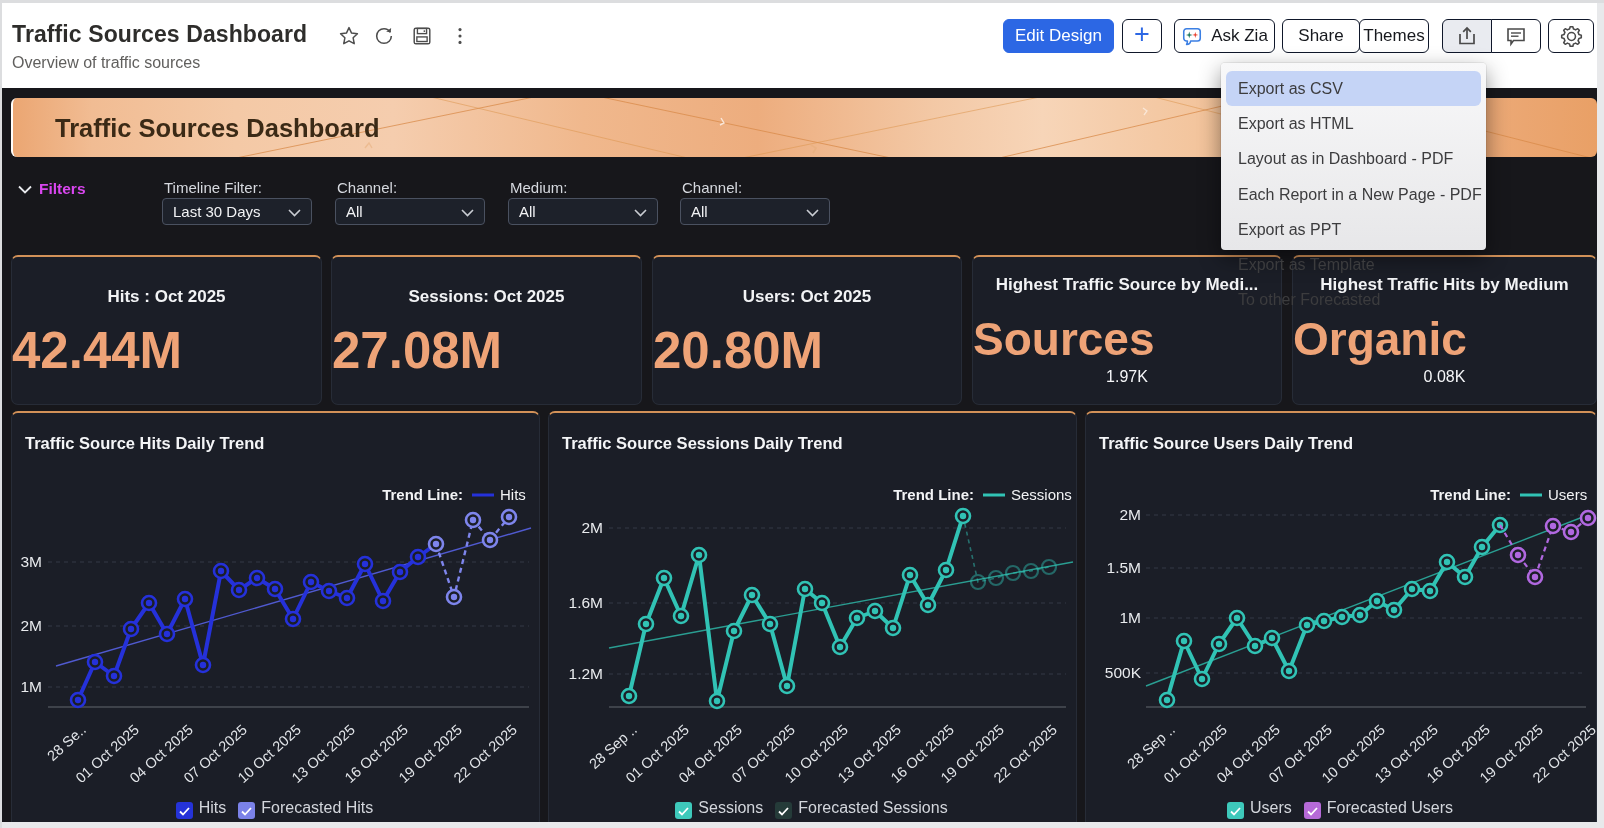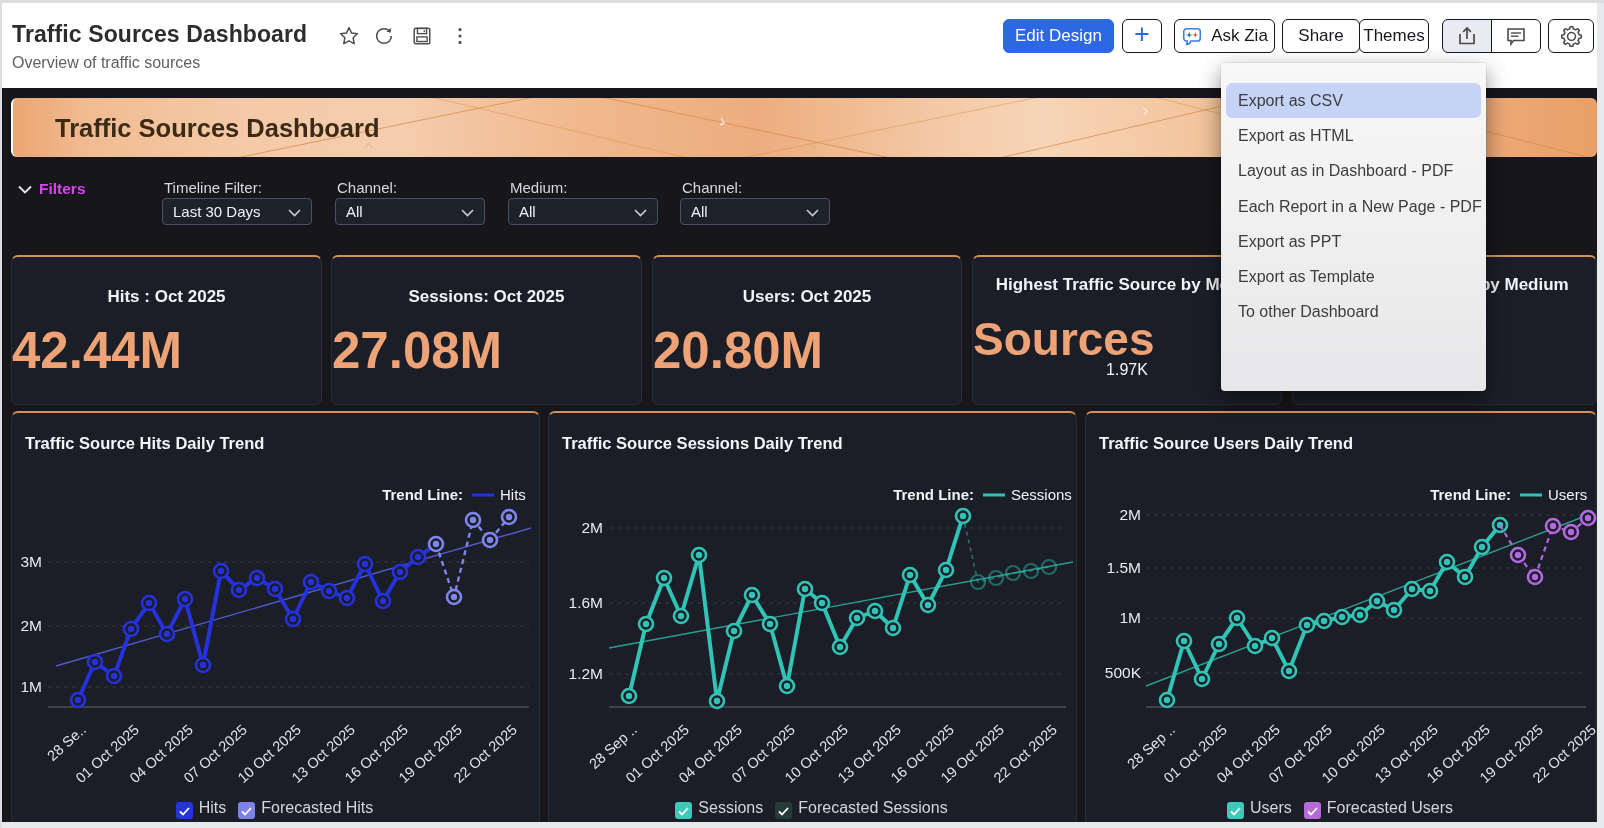--- a/index.html
+++ b/index.html
@@ -21,31 +21,31 @@
   font-size:15.5px; font-weight:bold; }
 .flabel { position:absolute; top:91px; font-size:15px; color:#d6d9df; }
 .fsel { position:absolute; top:110px; height:27px; background:#1d212a; border:1px solid #4a5160;
   border-radius:4px; color:#f2f3f5; font-size:15px;text-decoration:underline; }
 .fsel span { position:absolute; left:10px; top:4px; }
 .card { position:absolute; top:167px; height:150px; background:#1b1e27; border:1px solid #272c37;
   border-top:2px solid #d29158; border-radius:7px; }
 .ktitle { position:absolute; width:100%; text-align:center; font-size:17px; font-weight:bold; color:#f2f3f5; }
 .kvalue { position:absolute; width:100%; font-size:51px; font-weight:bold; color:#eea377; }
 .kv2 { font-size:46px; }
-.ksub { position:absolute; top:104px; width:100%; text-align:center; font-size:16px; color:#f5f6f8; }
+.ksub { position:absolute; top:111px; width:100%; text-align:center; font-size:16px; color:#f5f6f8; }
 .panel { position:absolute; top:323px; height:500px; background:#1b1e27; border:1px solid #272c37;
   border-top:2px solid #d29158; border-radius:7px; }
 .ptitle { position:absolute; left:13px; top:21px; font-size:16.5px; font-weight:bold; color:#f4f5f7; }
 .plegend { position:absolute; top:386px; width:100%; text-align:center; transform:translateX(5px); }
 .cb { display:inline-block; width:17px; height:17px; border-radius:3px; vertical-align:-3px; text-align:center; }
 .cb svg { display:inline-block; margin-top:3px; }
 .lbl { color:#d3d6dc; font-size:16px; margin:0 12px 0 6px; }
-.menu { position:absolute; left:1221px; top:63px; width:265px; height:328px; border-radius:4px;
+.menu { position:absolute; left:1221px; top:63px; width:265px; height:187px; border-radius:4px;
   background:linear-gradient(#f8f8f9,#e7e7e9); box-shadow:0 8px 22px rgba(0,0,0,0.45), 0 0 0 1px rgba(0,0,0,0.06);
-  padding-top:20px; z-index:50; }
+  padding-top:8px; z-index:50; }
 .mitem { height:35.2px; line-height:35.2px; padding-left:17px; font-size:16px; color:#3c3c3e; white-space:nowrap; }
 .mitem.sel { background:#c5d4f6; border-radius:6px; margin:0 5px; padding-left:12px; }
 .edge-r { position:absolute; right:0; top:0; width:7px; height:828px; background:#e8e9eb; }
 .edge-b { position:absolute; left:0; bottom:0; width:1604px; height:6px; background:#e8e9eb; }
 .edge-t { position:absolute; left:0; top:0; width:1604px; height:3px; background:#dcdddf; }
 .edge-l { position:absolute; left:0; top:0; width:2px; height:828px; background:#dcdddf; }
 </style></head>
 <body>
 <div class="win">
   <div class="hdr">
@@ -412,17 +412,17 @@
       </div>
   </div>
 </div>
 <div class="menu">
     <div class="mitem sel">Export as CSV</div>
     <div class="mitem">Export as HTML</div>
     <div class="mitem">Layout as in Dashboard - PDF</div>
     <div class="mitem">Each Report in a New Page - PDF</div>
     <div class="mitem">Export as PPT</div>
     <div class="mitem">Export as Template</div>
-    <div class="mitem">To other Dashboard</div>
+    <div class="mitem">To other Forecasted</div>
   </div>
 <div class="edge-r"></div>
 <div class="edge-b"></div>
 <div class="edge-t"></div>
 <div class="edge-l"></div>
 </body></html>

